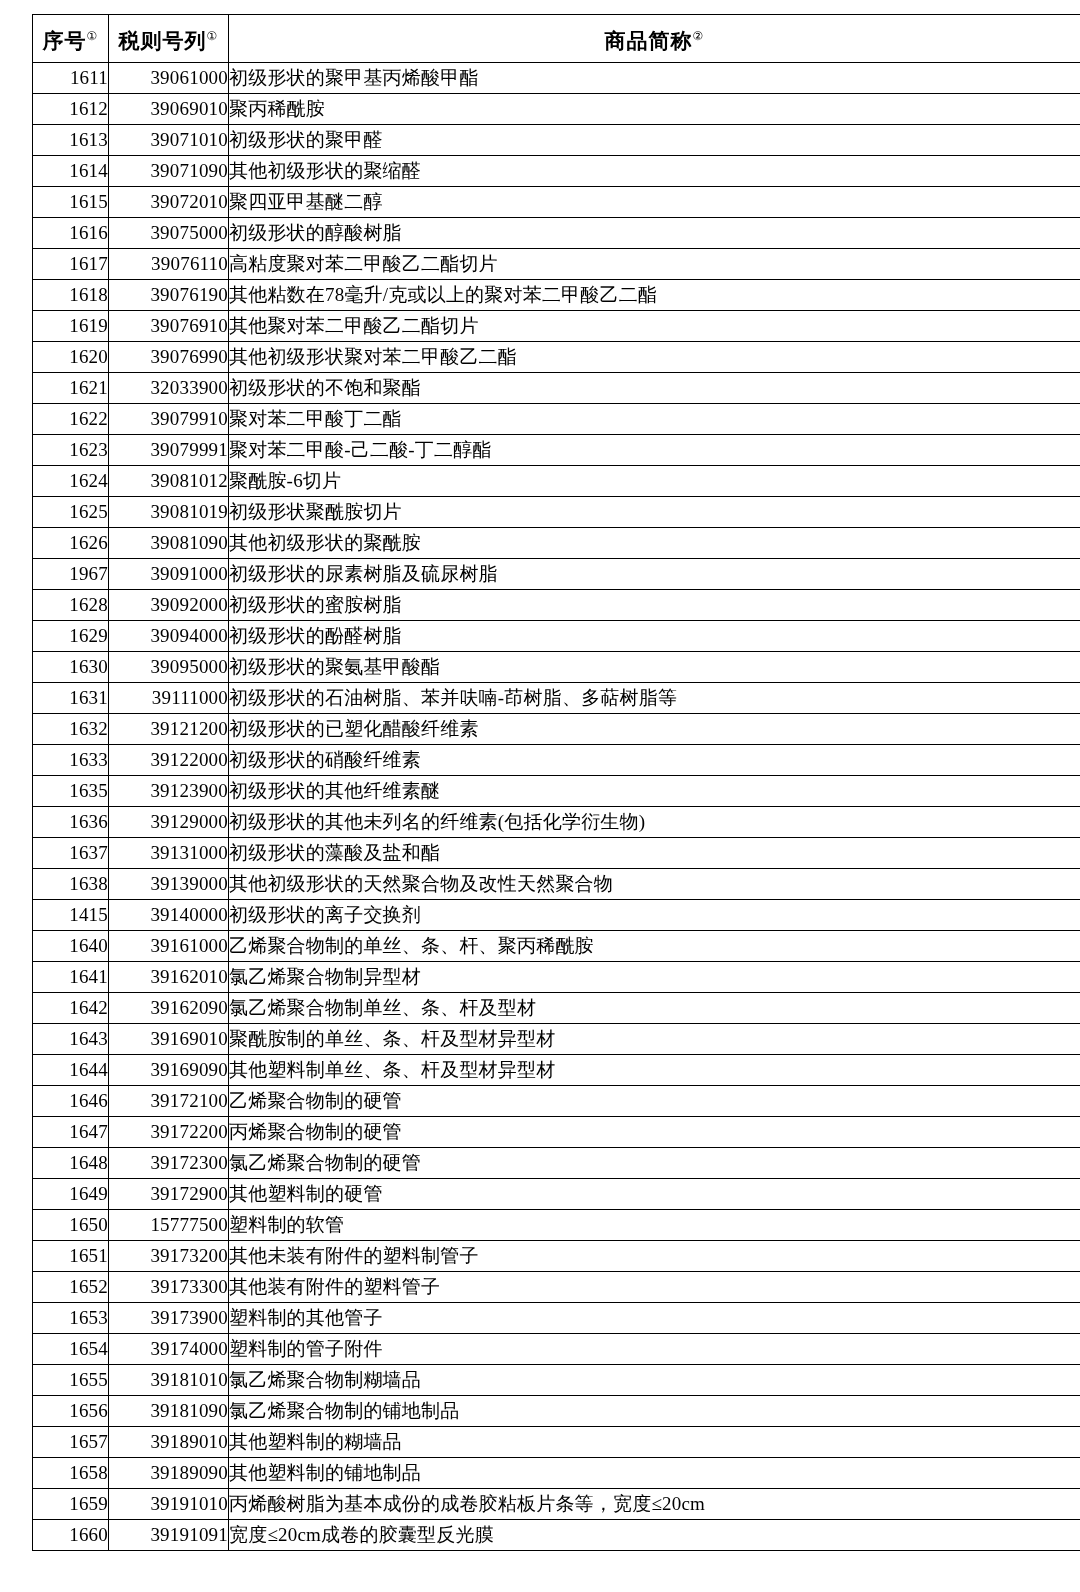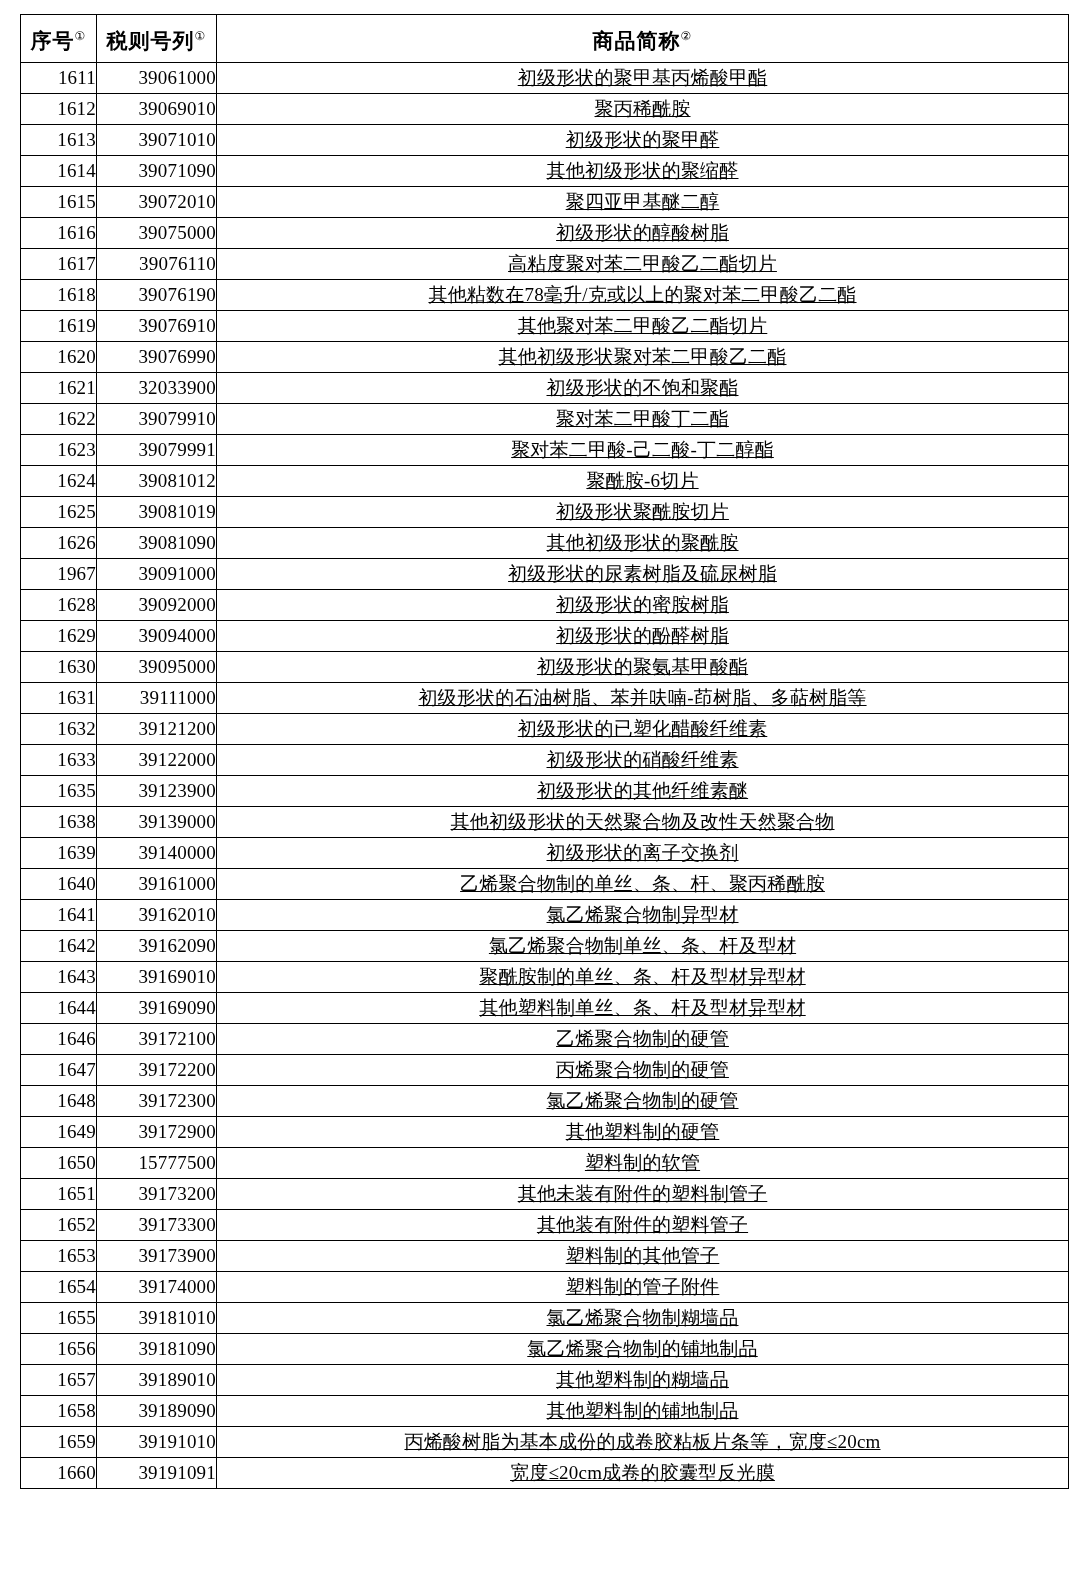--- a/index.html
+++ b/index.html
@@ -11,21 +11,21 @@
     width: 1080px;
     height: 1592px;
     font-family: "Liberation Serif", "DejaVu Serif", serif;
     color: #000000;
     overflow: hidden;
   }
   .page {
     width: 1080px;
     height: 1345px;
     box-sizing: border-box;
-    padding: 14px 16px 0 20px;
+    padding: 14px 16px 0 32px;
   }
   table.tariff {
     width: 1048px;
     border-collapse: collapse;
     table-layout: fixed;
     border: 1.6px solid #000;
   }
   table.tariff col.c-seq { width: 76px; }
   table.tariff col.c-code { width: 120px; }
   table.tariff col.c-name { width: 852px; }
@@ -57,27 +57,26 @@
     text-align: right;
     font-size: 19px;
     letter-spacing: 0.2px;
   }
   td.code {
     text-align: right;
     font-size: 19px;
     letter-spacing: 0.2px;
   }
   td.name {
-    text-align: center;
+    text-align: left;
     padding-left: 6px;
     font-size: 19.5px;
     letter-spacing: 0.2px;
     white-space: nowrap;
     overflow: hidden;
-    text-decoration: underline;
   }
 </style>
 </head>
 <body>
 
 <div class="page">
   <table class="tariff">
     <colgroup>
       <col class="c-seq">
       <col class="c-code">
@@ -205,26 +204,36 @@
           <td class="seq">1633</td>
           <td class="code">39122000</td>
           <td class="name">初级形状的硝酸纤维素</td>
         </tr>
         <tr>
           <td class="seq">1635</td>
           <td class="code">39123900</td>
           <td class="name">初级形状的其他纤维素醚</td>
         </tr>
         <tr>
+          <td class="seq">1636</td>
+          <td class="code">39129000</td>
+          <td class="name">初级形状的其他未列名的纤维素(包括化学衍生物)</td>
+        </tr>
+        <tr>
+          <td class="seq">1637</td>
+          <td class="code">39131000</td>
+          <td class="name">初级形状的藻酸及盐和酯</td>
+        </tr>
+        <tr>
           <td class="seq">1638</td>
           <td class="code">39139000</td>
           <td class="name">其他初级形状的天然聚合物及改性天然聚合物</td>
         </tr>
         <tr>
-          <td class="seq">1639</td>
+          <td class="seq">1415</td>
           <td class="code">39140000</td>
           <td class="name">初级形状的离子交换剂</td>
         </tr>
         <tr>
           <td class="seq">1640</td>
           <td class="code">39161000</td>
           <td class="name">乙烯聚合物制的单丝、条、杆、聚丙稀酰胺</td>
         </tr>
         <tr>
           <td class="seq">1641</td>

